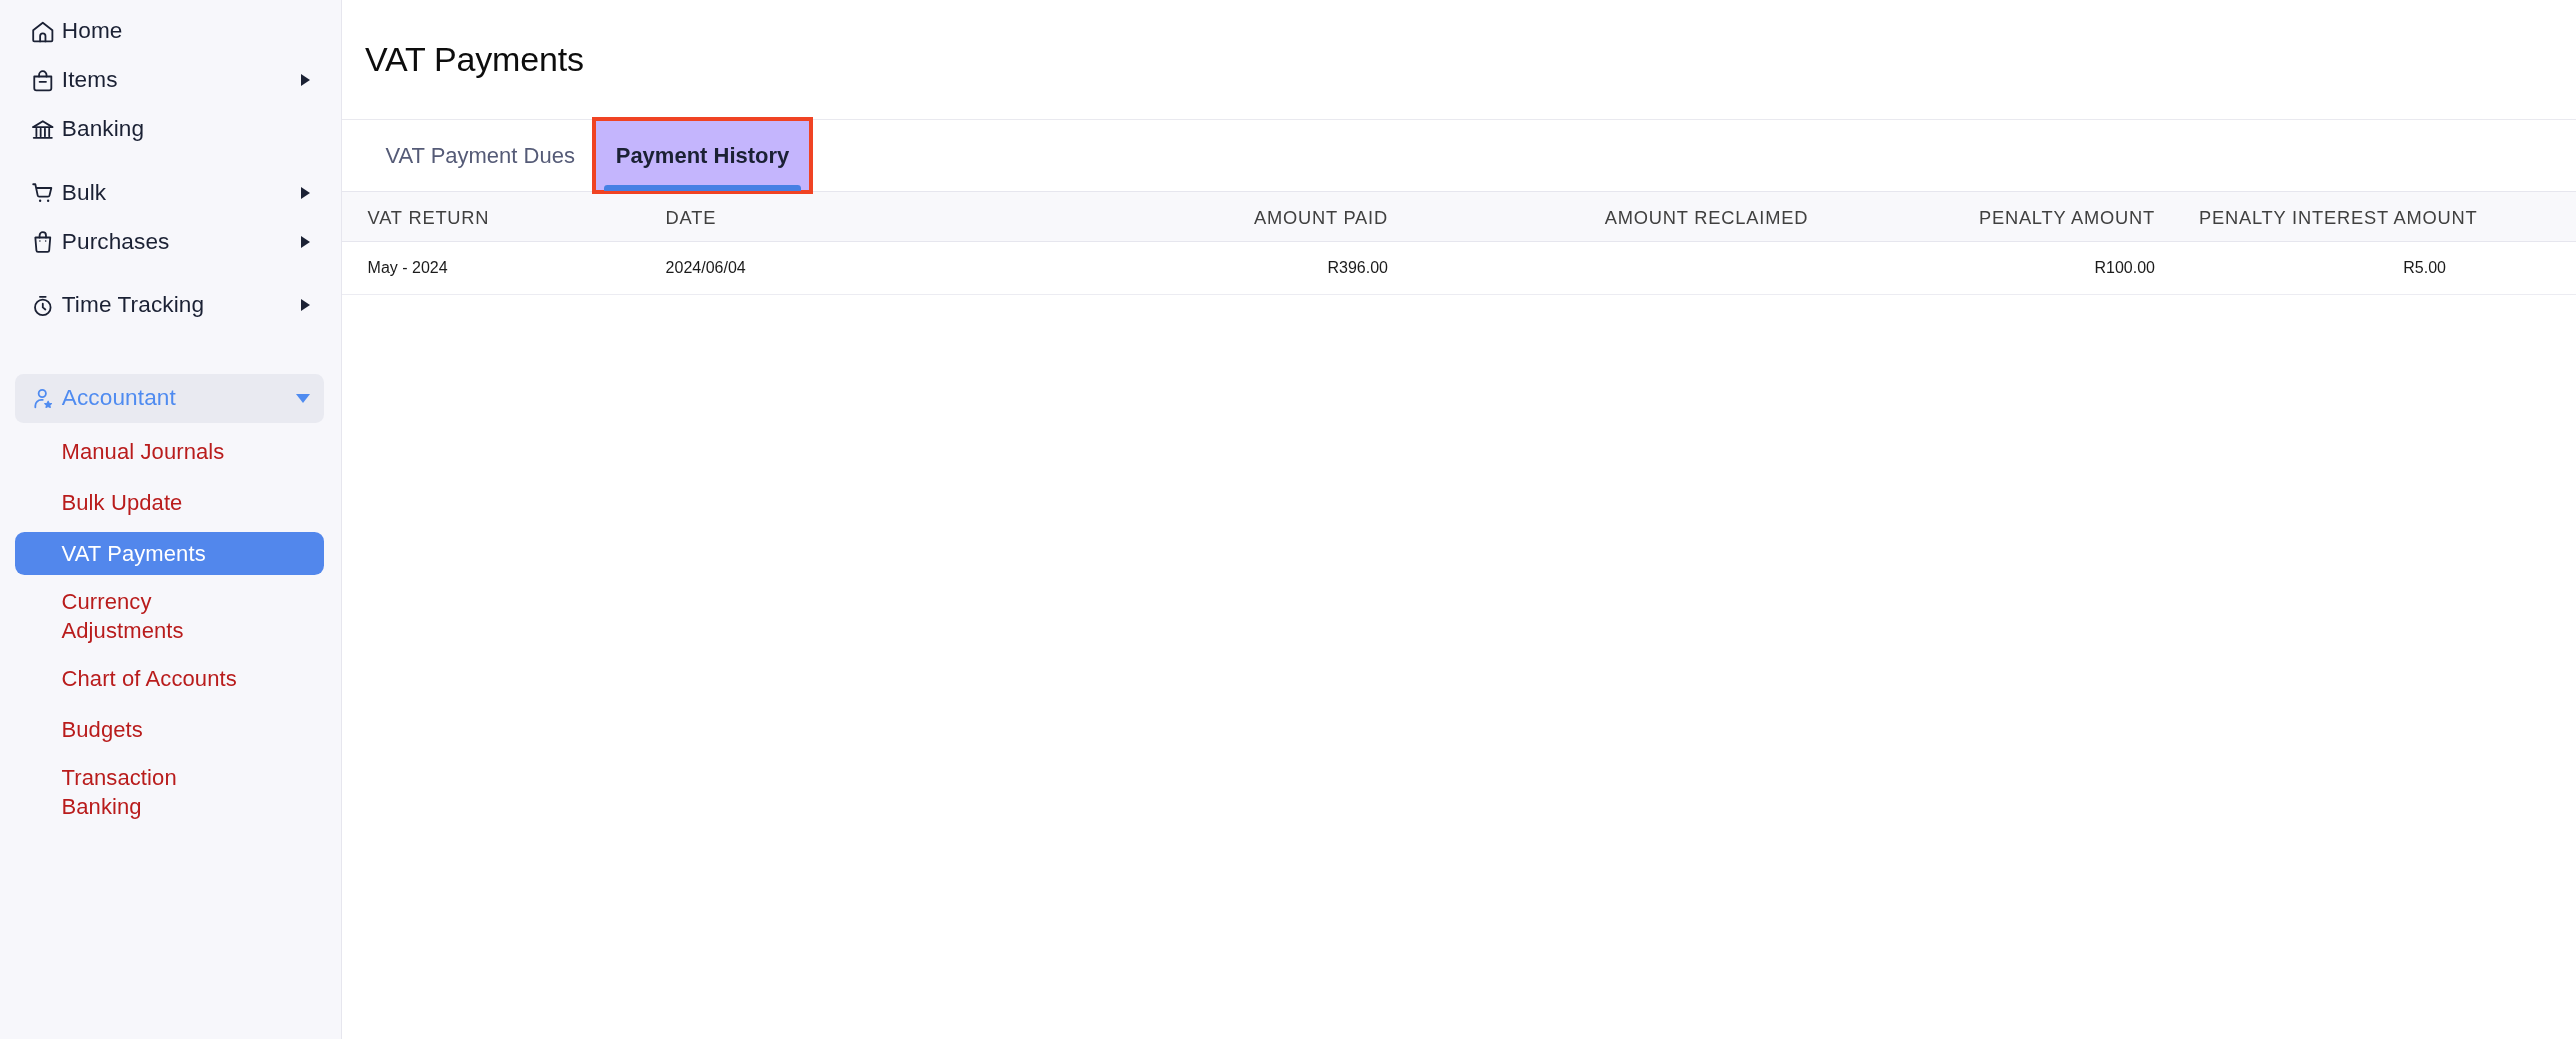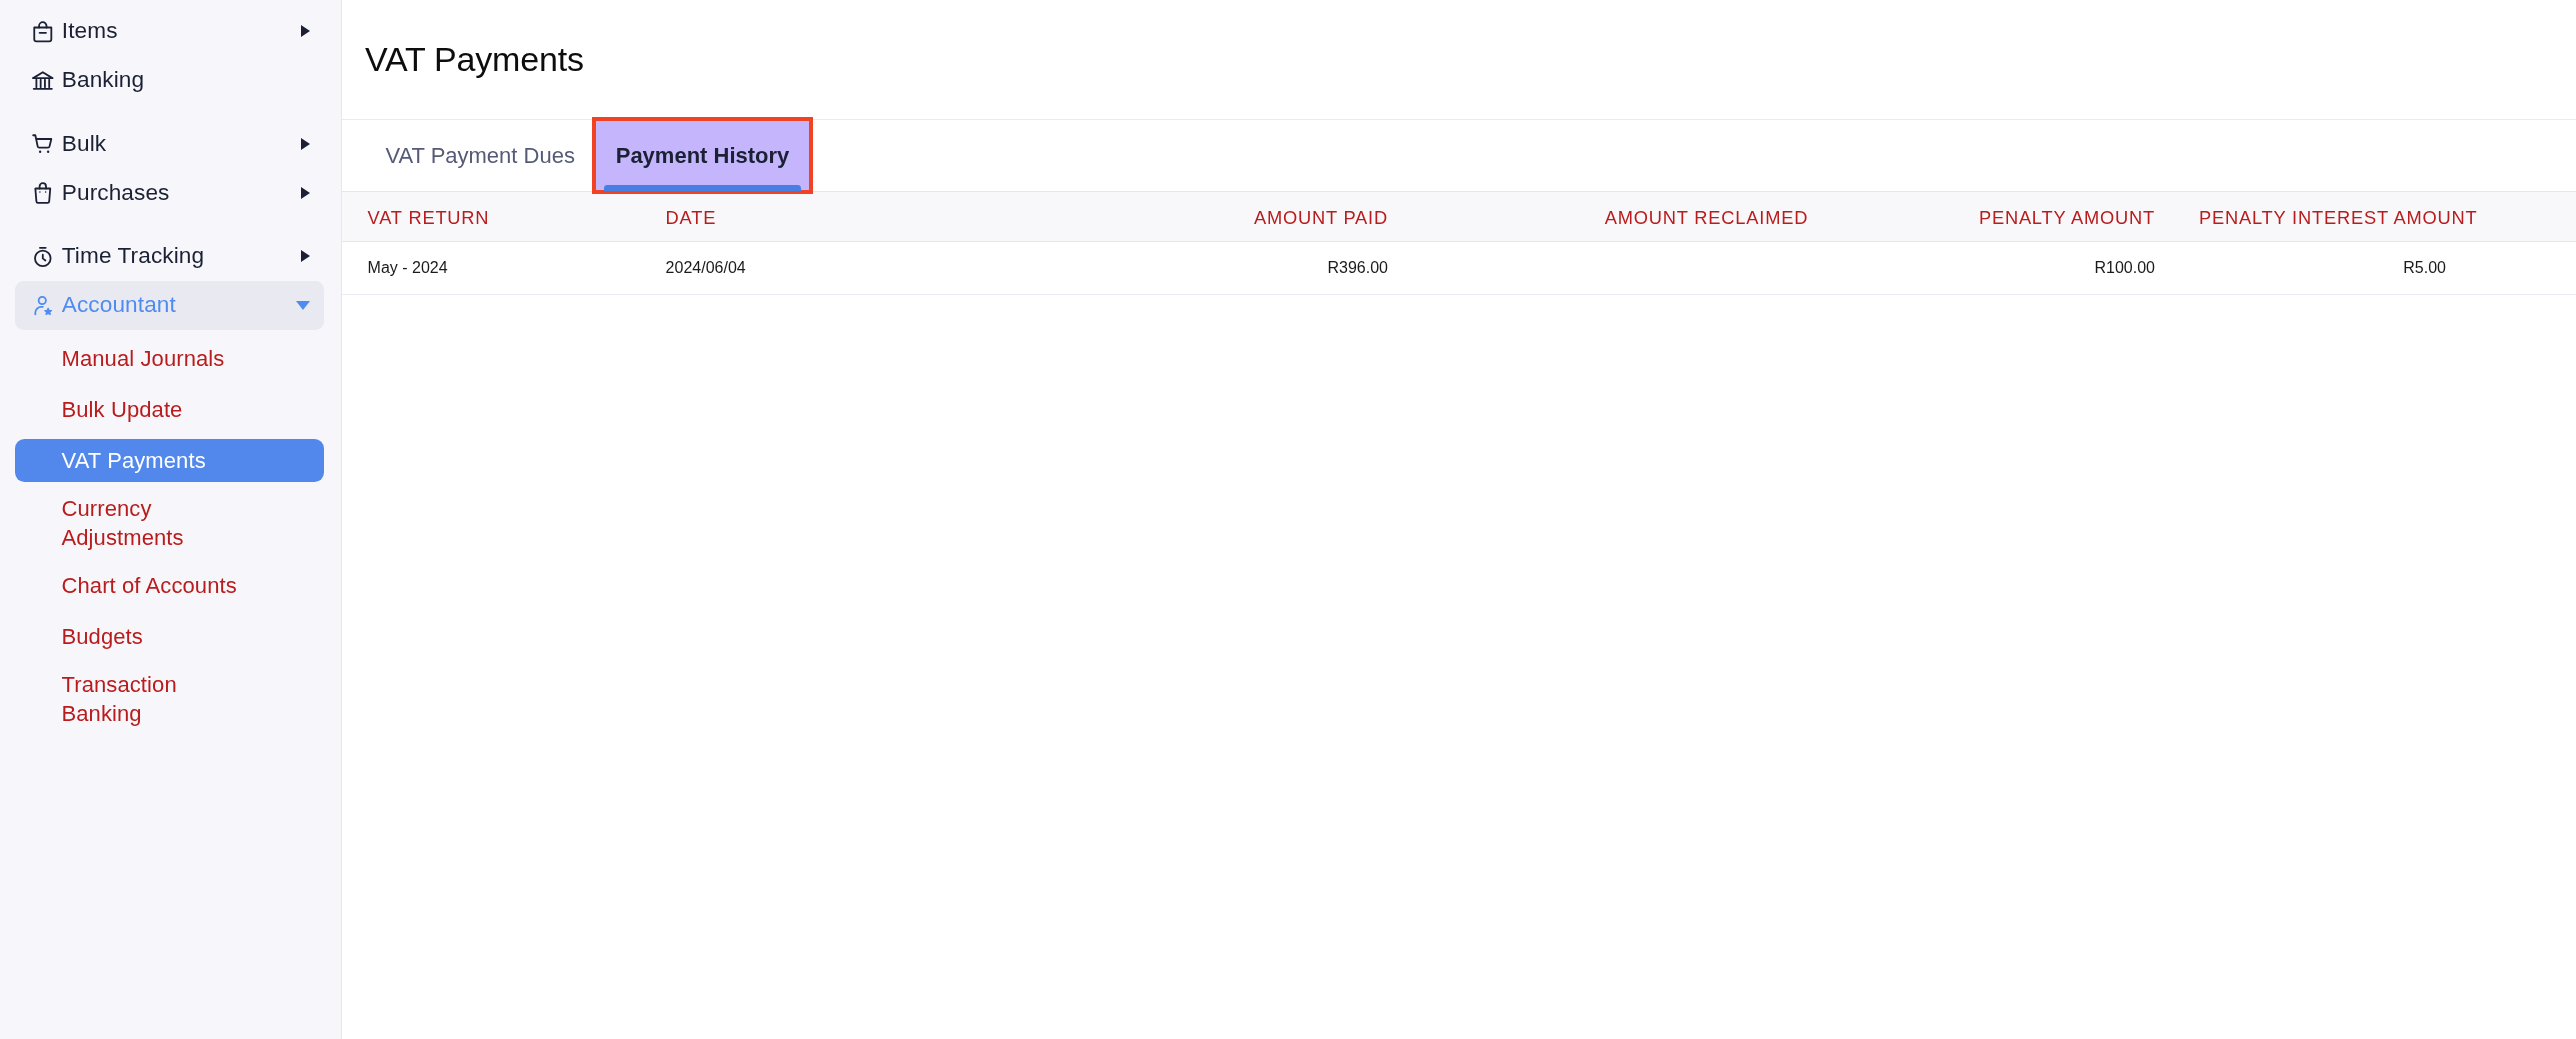--- a/index.html
+++ b/index.html
@@ -63,20 +63,21 @@
   .nav-item .caret-down {
     margin-left: auto;
     width: 0; height: 0;
     border-top: 9.4px solid #4f8bf0;
     border-left: 7.2px solid transparent;
     border-right: 7.2px solid transparent;
   }
 
   .nav-item.active-group {
     background: #e9eaf1;
+    margin-top: 44px;
   }
   .nav-item.active-group .lbl { color: #4f8bf0; }
   .nav-item.active-group .ico { color: #4f8bf0; }
   .gap-md { height: 14.5px; }
 
   .sub-item {
     display: flex;
     align-items: center;
     min-height: 43px;
     margin: 0 17px 0 14.5px;
@@ -162,21 +163,21 @@
     width: 100%;
     border-collapse: collapse;
     table-layout: fixed;
   }
   table.grid thead tr {
     background: #f8f8fb;
   }
   table.grid th {
     font-size: 18.3px;
     font-weight: 400;
-    color: #b91c1c;
+    color: #404040;
     letter-spacing: 0.8px;
     padding: 14.5px 0 12.8px 0;
     border-bottom: 0.9px solid #e6e6ee;
     white-space: nowrap;
   }
   table.grid td {
     font-size: 16px;
     color: #1b1b1b;
     padding: 17px 0 17px 0;
     border-bottom: 0.9px solid #ececf2;
@@ -192,20 +193,29 @@
 
   .table-wrap { flex: 1; overflow: hidden; }
 </style>
 </head>
 <body>
 
 <div class="app">
 
   <nav class="sidebar">
 
+    <div class="nav-item">
+      <span class="ico">
+        <svg width="25.6" height="25.6" viewBox="0 0 24 24" fill="none" stroke="currentColor" stroke-width="1.7" stroke-linecap="round" stroke-linejoin="round">
+          <path d="M3 10.5 12 3.5l9 7V20a1 1 0 0 1-1 1H4a1 1 0 0 1-1-1z"></path>
+          <path d="M9.5 21v-5a2.5 2.5 0 0 1 5 0v5"></path>
+        </svg>
+      </span>
+      <span class="lbl">Home</span>
+    </div>
 
     <div class="nav-item">
       <span class="ico">
         <svg width="25.6" height="25.6" viewBox="0 0 24 24" fill="none" stroke="currentColor" stroke-width="1.7" stroke-linecap="round" stroke-linejoin="round">
           <path d="M4 8h16v11a2 2 0 0 1-2 2H6a2 2 0 0 1-2-2z"></path>
           <path d="M8.5 8V6.5a3.5 3.5 0 0 1 7 0V8"></path>
           <path d="M9 13h6"></path>
         </svg>
       </span>
       <span class="lbl">Items</span>

